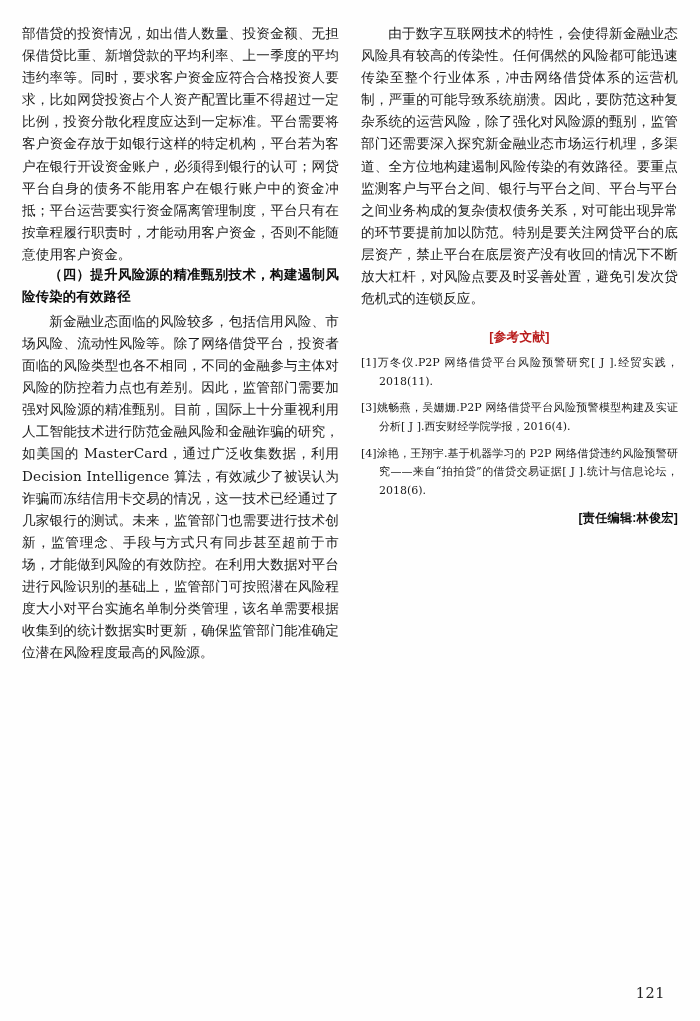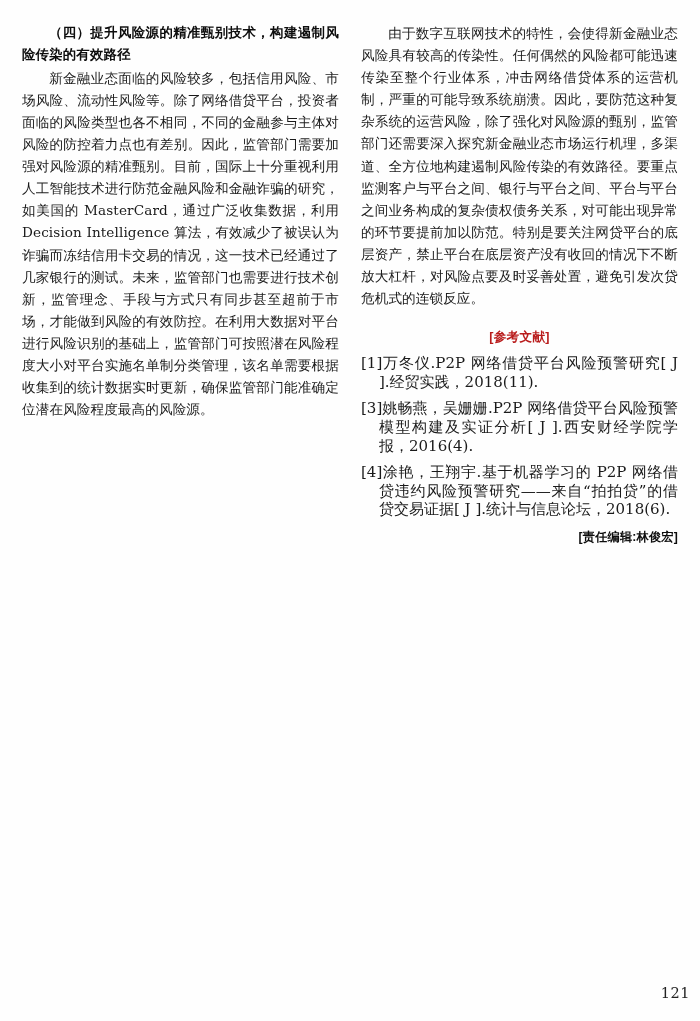--- a/index.html
+++ b/index.html
@@ -45,21 +45,21 @@
     margin: 0;
     letter-spacing: 0.1px;
     color: #1a1a1a;
   }
   .para.indent {
     text-indent: 2em;
   }
 
   
   .section-heading {
-    font-family: Liberation Serif, serif;
+    font-family: Liberation Mono, monospace;
     font-weight: bold;
     font-size: 13.4px;
     line-height: 22.4px;
     text-indent: 2em;
     text-align: justify;
     text-justify: inter-ideograph;
     margin: 0;
     color: #0d0d0d;
     letter-spacing: 0.2px;
   }
@@ -72,21 +72,21 @@
     font-family: "Liberation Sans", "DejaVu Sans", sans-serif;
     font-weight: bold;
     font-size: 12.6px;
     text-align: center;
     margin: 0 0 6px 0;
     color: #b91c1c;
     letter-spacing: 0.3px;
   }
   .ref-item {
     font-family: "DejaVu Serif", "Liberation Serif", serif;
-    font-size: 15px;
+    font-size: 11px;
     line-height: 18.6px;
     text-align: justify;
     text-justify: inter-ideograph;
     margin: 8px 0 1px 0;
     padding-left: 18px;
     text-indent: -18px;
     color: #1a1a1a;
   }
 
   .editor-line {
@@ -95,37 +95,38 @@
     font-size: 12.2px;
     text-align: right;
     margin: 10px 0 6px 0;
     color: #0d0d0d;
     letter-spacing: 0.2px;
   }
 
   
   .folio {
     position: absolute;
-    right: 10px;
+    right: 35px;
     bottom: 20px;
     font-family: "DejaVu Serif", "Liberation Serif", serif;
     font-size: 14.5px;
     color: #222222;
     letter-spacing: 0.5px;
   }
 </style>
 </head>
 <body>
 
 <div class="page">
 
   <div class="columns">
 
     <div class="column">
 
+      <p class="para">部借贷的投资情况，如出借人数量、投资金额、无担保借贷比重、新增贷款的平均利率、上一季度的平均违约率等。同时，要求客户资金应符合合格投资人要求，比如网贷投资占个人资产配置比重不得超过一定比例，投资分散化程度应达到一定标准。平台需要将客户资金存放于如银行这样的特定机构，平台若为客户在银行开设资金账户，必须得到银行的认可；网贷平台自身的债务不能用客户在银行账户中的资金冲抵；平台运营要实行资金隔离管理制度，平台只有在按章程履行职责时，才能动用客户资金，否则不能随意使用客户资金。</p>
 
       <p class="section-heading">（四）提升风险源的精准甄别技术，构建遏制风险传染的有效路径</p>
 
       <p class="para indent">新金融业态面临的风险较多，包括信用风险、市场风险、流动性风险等。除了网络借贷平台，投资者面临的风险类型也各不相同，不同的金融参与主体对风险的防控着力点也有差别。因此，监管部门需要加强对风险源的精准甄别。目前，国际上十分重视利用人工智能技术进行防范金融风险和金融诈骗的研究，如美国的 MasterCard，通过广泛收集数据，利用 Decision Intelligence 算法，有效减少了被误认为诈骗而冻结信用卡交易的情况，这一技术已经通过了几家银行的测试。未来，监管部门也需要进行技术创新，监管理念、手段与方式只有同步甚至超前于市场，才能做到风险的有效防控。在利用大数据对平台进行风险识别的基础上，监管部门可按照潜在风险程度大小对平台实施名单制分类管理，该名单需要根据收集到的统计数据实时更新，确保监管部门能准确定位潜在风险程度最高的风险源。</p>
 
     </div>
 
     <div class="column">
 
       <p class="para indent">由于数字互联网技术的特性，会使得新金融业态风险具有较高的传染性。任何偶然的风险都可能迅速传染至整个行业体系，冲击网络借贷体系的运营机制，严重的可能导致系统崩溃。因此，要防范这种复杂系统的运营风险，除了强化对风险源的甄别，监管部门还需要深入探究新金融业态市场运行机理，多渠道、全方位地构建遏制风险传染的有效路径。要重点监测客户与平台之间、银行与平台之间、平台与平台之间业务构成的复杂债权债务关系，对可能出现异常的环节要提前加以防范。特别是要关注网贷平台的底层资产，禁止平台在底层资产没有收回的情况下不断放大杠杆，对风险点要及时妥善处置，避免引发次贷危机式的连锁反应。</p>

